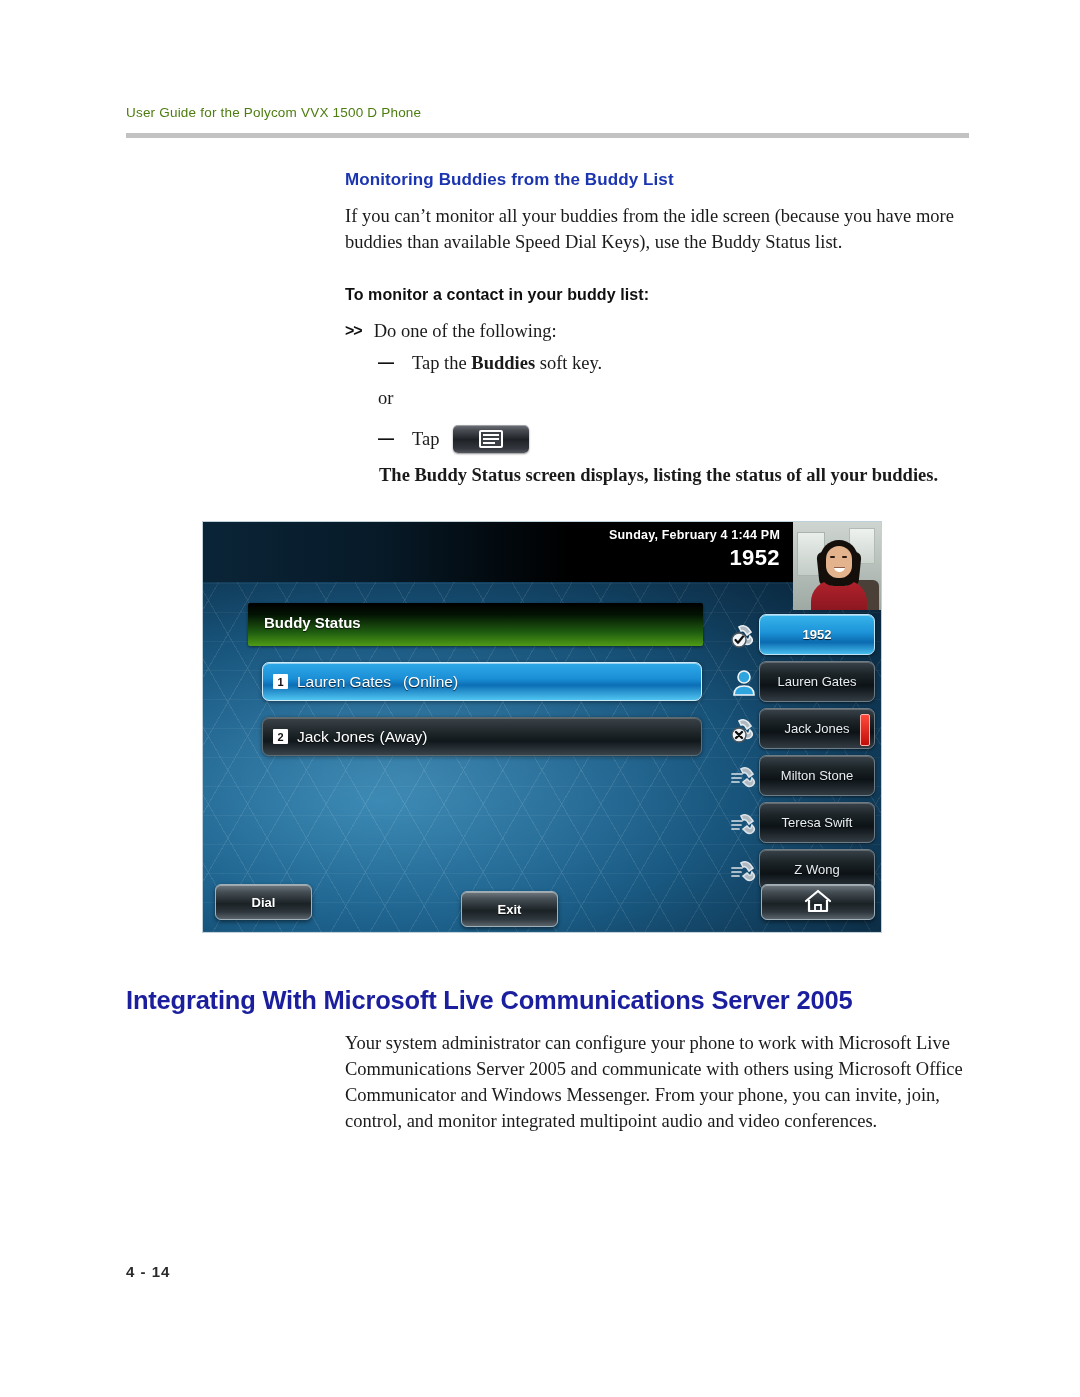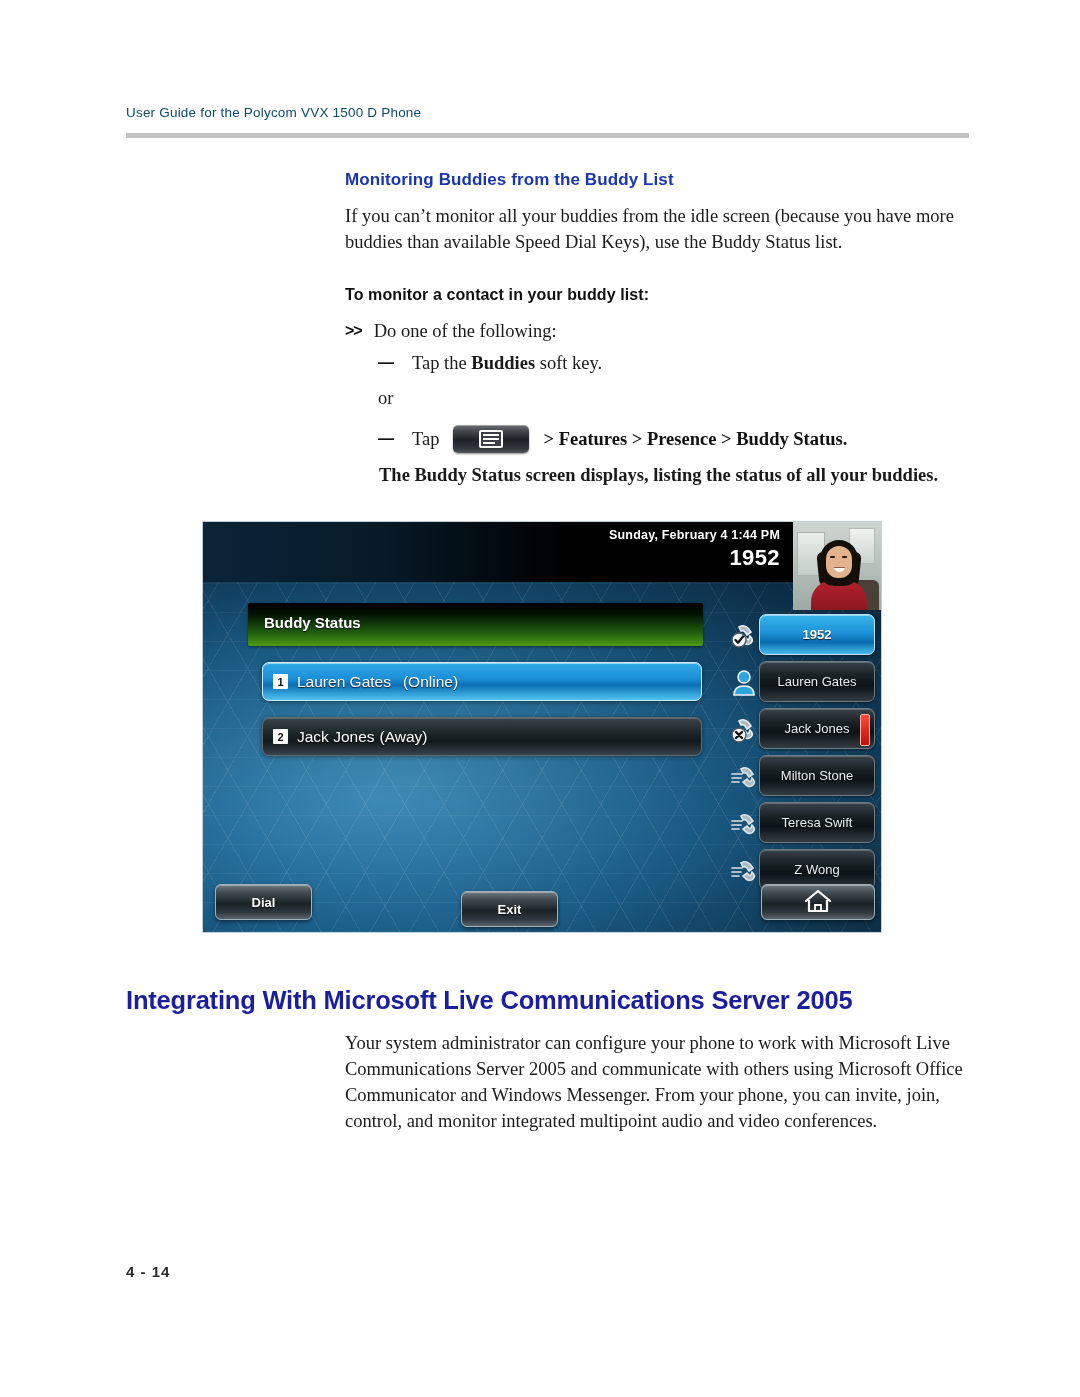--- a/index.html
+++ b/index.html
@@ -8,21 +8,21 @@
     font-family:"Liberation Serif", serif;
     -webkit-font-smoothing:antialiased;
     position:relative;overflow:hidden;
   }
   .page{position:absolute;inset:0;}
 
   
   .run-head{
     position:absolute;left:126px;top:105px;
     font-family:"Liberation Sans", sans-serif;
-    font-size:13.5px;color:#0c4a6e;letter-spacing:.2px;
+    font-size:13.5px;color:#4d7c0f;letter-spacing:.2px;
   }
   .head-rule{
     position:absolute;left:126px;top:133px;width:843px;height:5px;
     background:#c2c2c2;
   }
 
   
   .h2{
     position:absolute;left:345px;top:170px;
     font-family:"Liberation Sans", sans-serif;
@@ -287,21 +287,20 @@
   <div class="sub-row" id="sub-menu">
     <span class="dash">—</span>
     <span class="sub-text">Tap</span>
     <span class="menukey">
       <span class="glyph">
           <i></i>
           <i></i>
           <i></i>
         </span>
     </span>
-    <span class="crumb">&gt; Features &gt; Presence &gt; Buddy Status.</span>
   </div>
 
   <div class="body-p" id="result-line">The Buddy Status screen displays, listing the status of all your buddies.</div>
 
   <div class="phone">
     <div class="mesh"></div>
     <div class="vignette"></div>
 
     <div class="statusbar">
       <div class="sb-date">Sunday, February 4  1:44 PM</div>

